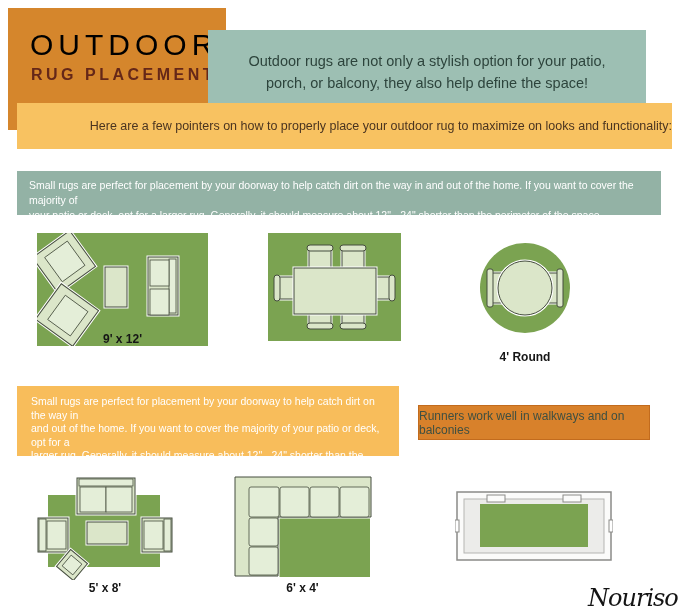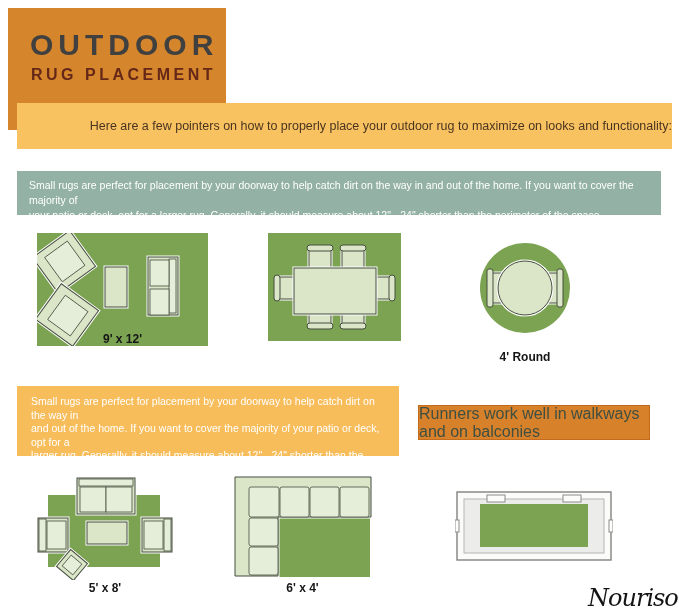--- a/index.html
+++ b/index.html
@@ -4,22 +4,22 @@
 <style>
   html,body{margin:0;padding:0;background:#fff;}
   #canvas{
     position:relative;width:679px;height:615px;background:#ffffff;
     font-family:"Liberation Sans",sans-serif;overflow:hidden;
   }
   .abs{position:absolute;}
 
   
   .orange-box{left:8px;top:8px;width:218px;height:122px;background:#d5862c;z-index:1;}
-  .orange-title{position:absolute;left:22px;top:20px;font-size:30px;font-weight:bold;
-    letter-spacing:5px;color:#404040;white-space:nowrap;}
+  .orange-title{position:absolute;left:22px;top:20px;font-size:30px;font-weight:normal;
+    letter-spacing:5px;color:#000000;white-space:nowrap;}
   .orange-subtitle{position:absolute;left:23px;top:58px;font-size:16px;font-weight:bold;
     letter-spacing:3.5px;color:#652718;white-space:nowrap;}
 
   
   .teal-quote{left:208px;top:30px;width:438px;height:85px;background:#9dbfb3;z-index:2;
     display:flex;align-items:center;justify-content:center;text-align:center;
     color:#2d443c;font-size:14.5px;line-height:1.5;white-space:pre-line;}
 
   
   .banner{left:17px;top:103px;width:655px;height:46px;background:#f8c261;z-index:3;
@@ -31,21 +31,21 @@
     white-space:pre-line;}
 
   
   .amber-box{left:17px;top:386px;width:382px;height:70px;background:#f8bd5b;
     color:#ffffff;font-size:10.5px;line-height:13.5px;padding:9px 14px;box-sizing:border-box;
     white-space:pre-line;}
 
   
   .runners-box{left:418px;top:405px;width:230px;height:33px;background:#d8812b;
     border:1px solid #c26b1d;display:flex;align-items:center;justify-content:center;
-    color:#3f4f41;font-size:16px;}
+    color:#3f4f41;font-size:12px;}
 
   
   .rug-label{font-size:12px;font-weight:bold;color:#161616;text-align:center;}
   .sub-label{font-size:8.5px;font-weight:normal;color:#2a2a2a;text-align:center;margin-top:37px;}
 
   
   .brand{left:588px;top:584px;width:86px;font-family:"DejaVu Serif","Liberation Serif",serif;
     font-style:italic;font-size:24px;color:#141414;text-align:right;letter-spacing:-1px;}
 
   
@@ -57,20 +57,24 @@
 </head>
 <body>
 
 <div id="canvas">
 
   <div class="abs orange-box">
     <div class="orange-title">OUTDOOR</div>
     <div class="orange-subtitle">RUG PLACEMENT</div>
   </div>
 
+  <div class="abs teal-quote">
+    <span>Outdoor rugs are not only a stylish option for your patio,
+porch, or balcony, they also help define the space!</span>
+  </div>
 
   <div class="abs banner">
     <span>Here are a few pointers on how to properly place your outdoor rug to maximize on looks and functionality:</span>
   </div>
 
   <div class="abs teal-band">Small rugs are perfect for placement by your doorway to help catch dirt on the way in and out of the home. If you want to cover the majority of
 your patio or deck, opt for a larger rug. Generally, it should measure about 12" - 24" shorter than the perimeter of the space.</div>
 
   <svg class="abs" style="left:37px;top:233px;" width="171" height="113" viewBox="0 0 171 113">
     <rect class="rug" x="0" y="0" width="171" height="113"></rect>

